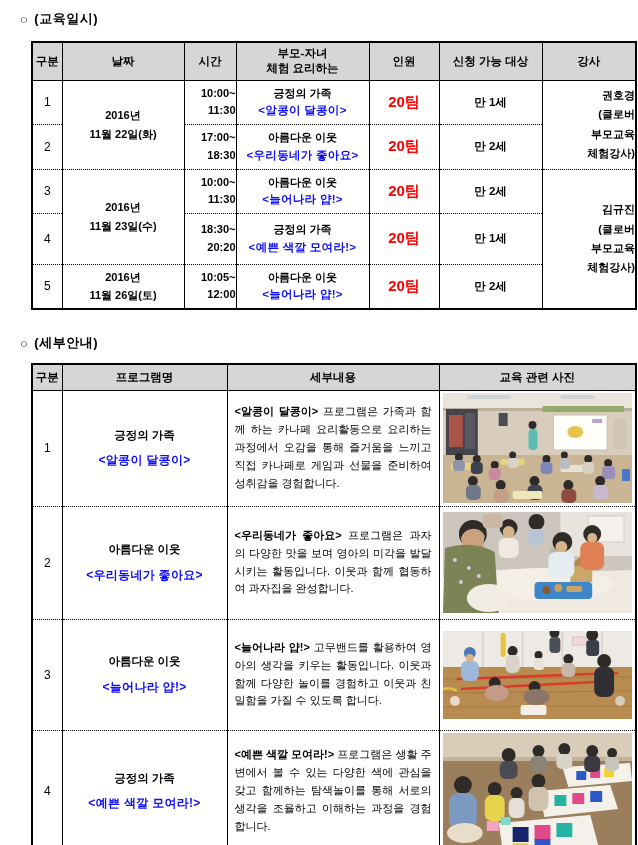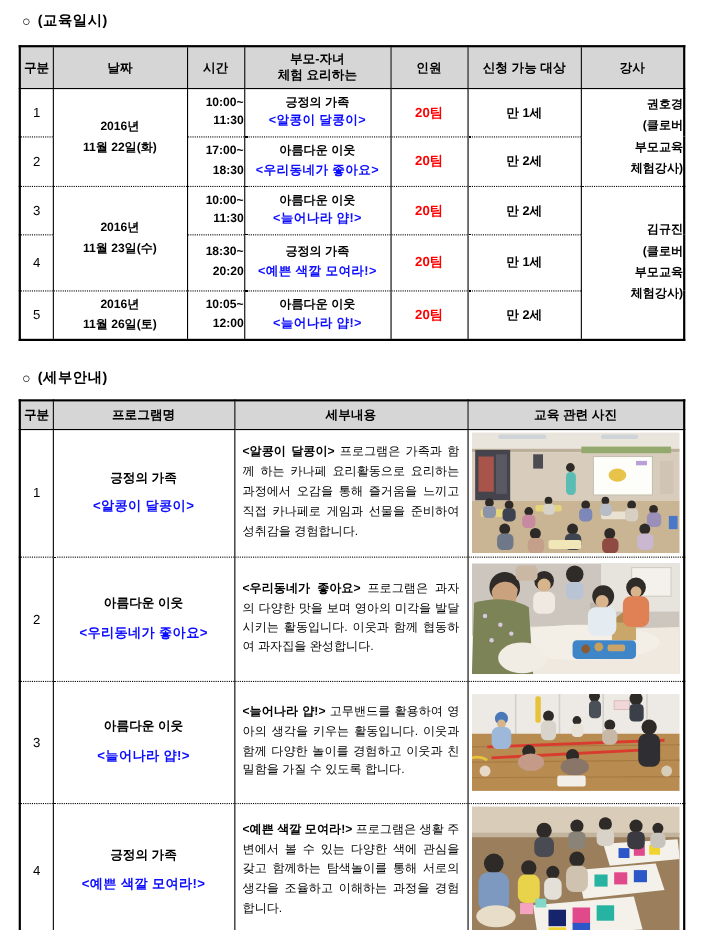--- a/index.html
+++ b/index.html
@@ -20,21 +20,21 @@
     align-items: center;
     gap: 6px;
   }
   .section-title .bullet { font-size: 13px; font-weight: bold; }
   .st1 { margin-top: 2px; margin-bottom: 13px; }
   .st2 { margin-top: 24px; margin-bottom: 11px; }
 
   table {
     border-collapse: collapse;
     table-layout: fixed;
-    margin-left: 17px;
+    margin-left: 31px;
     width: 604px;
     border: 2px solid #000;
   }
   th, td {
     border: 1px solid #000;
     text-align: center;
     vertical-align: middle;
     overflow: hidden;
   }
   tbody td { border-top: 1px dotted #000; border-bottom: 1px dotted #000; }
@@ -45,21 +45,21 @@
   }
   .t1 th { height: 38px; }
   .t2 th { height: 26px; }
 
   .t1 td { font-size: 11px; font-weight: bold; }
   td.num { font-weight: normal; font-size: 12px; }
   td.date div { line-height: 1.7; }
   td.time div { line-height: 1.55; text-align: right; }
   td.prog .pname { font-size: 11px; line-height: 1.5; }
   td.prog .psub { font-size: 11.5px; color: #0d0dff; line-height: 1.6; letter-spacing: 0.3px; }
-  td.teams { color: #ff0000; font-size: 12px; }
+  td.teams { color: #ff0000; font-size: 15px; }
   td.target { font-size: 11.5px; }
   td.inst div { line-height: 1.75; font-size: 11px; text-align: right; }
 
   .t1 tr.hr { height: 38px; }
   .t1 tr.r1 { height: 44px; }
   .t1 tr.r2 { height: 45px; }
   .t1 tr.r3 { height: 44px; }
   .t1 tr.r4 { height: 51px; }
   .t1 tr.r5 { height: 45px; }
 

